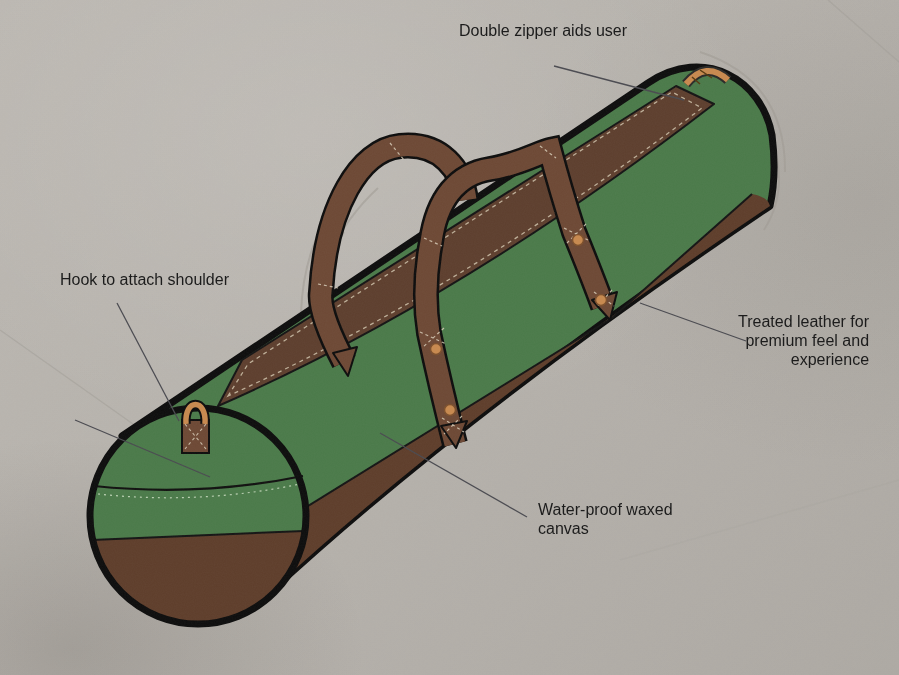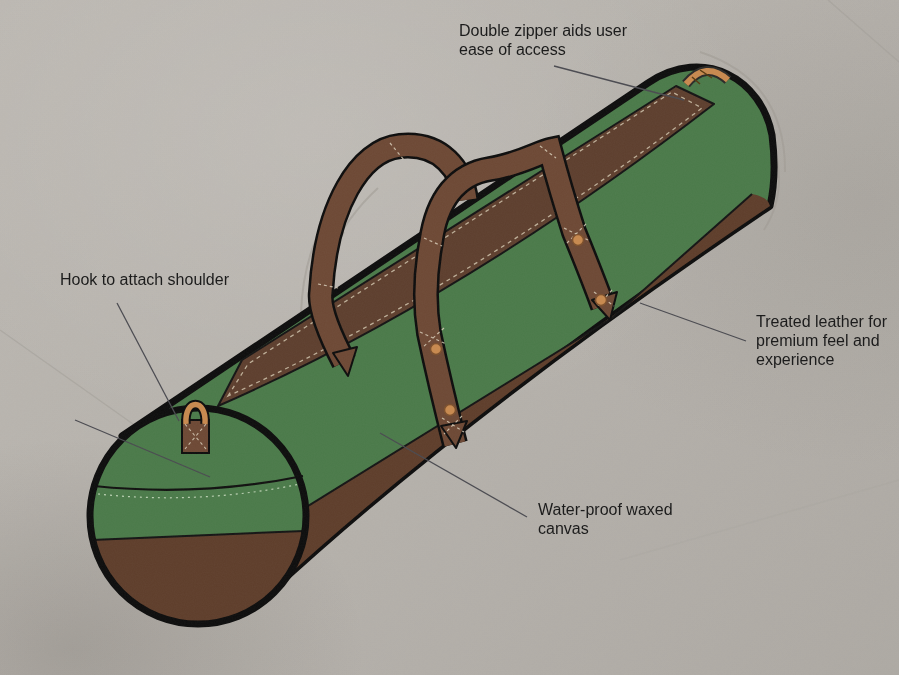--- a/index.html
+++ b/index.html
@@ -124,29 +124,28 @@
 
     <filter id="grainf">
         <feTurbulence type="fractalNoise" baseFrequency="0.9" numOctaves="2" result="n"></feTurbulence>
         <feColorMatrix in="n" type="matrix" values="0 0 0 0 0.45  0 0 0 0 0.44  0 0 0 0 0.42  0 0 0 0.06 0"></feColorMatrix>
       </filter>
     <rect class="grain" width="899" height="675" filter="url(#grainf)"></rect>
   </svg>
 
   <div class="label" style="left:459px; top:21px;">
     <div>Double zipper aids user</div>
-    <div>ease of access</div>
   </div>
 
   <div class="label" style="left:60px; top:270px;text-align:right;">
     <div>Hook to attach shoulder</div>
   </div>
 
 
-  <div class="label" style="left:756px; top:312px;">
+  <div class="label" style="left:738px; top:312px;text-align:right;">
     <div>Treated leather for</div>
     <div>premium feel and</div>
     <div>experience</div>
   </div>
 
   <div class="label" style="left:538px; top:500px;">
     <div>Water-proof waxed</div>
     <div>canvas</div>
   </div>
 

